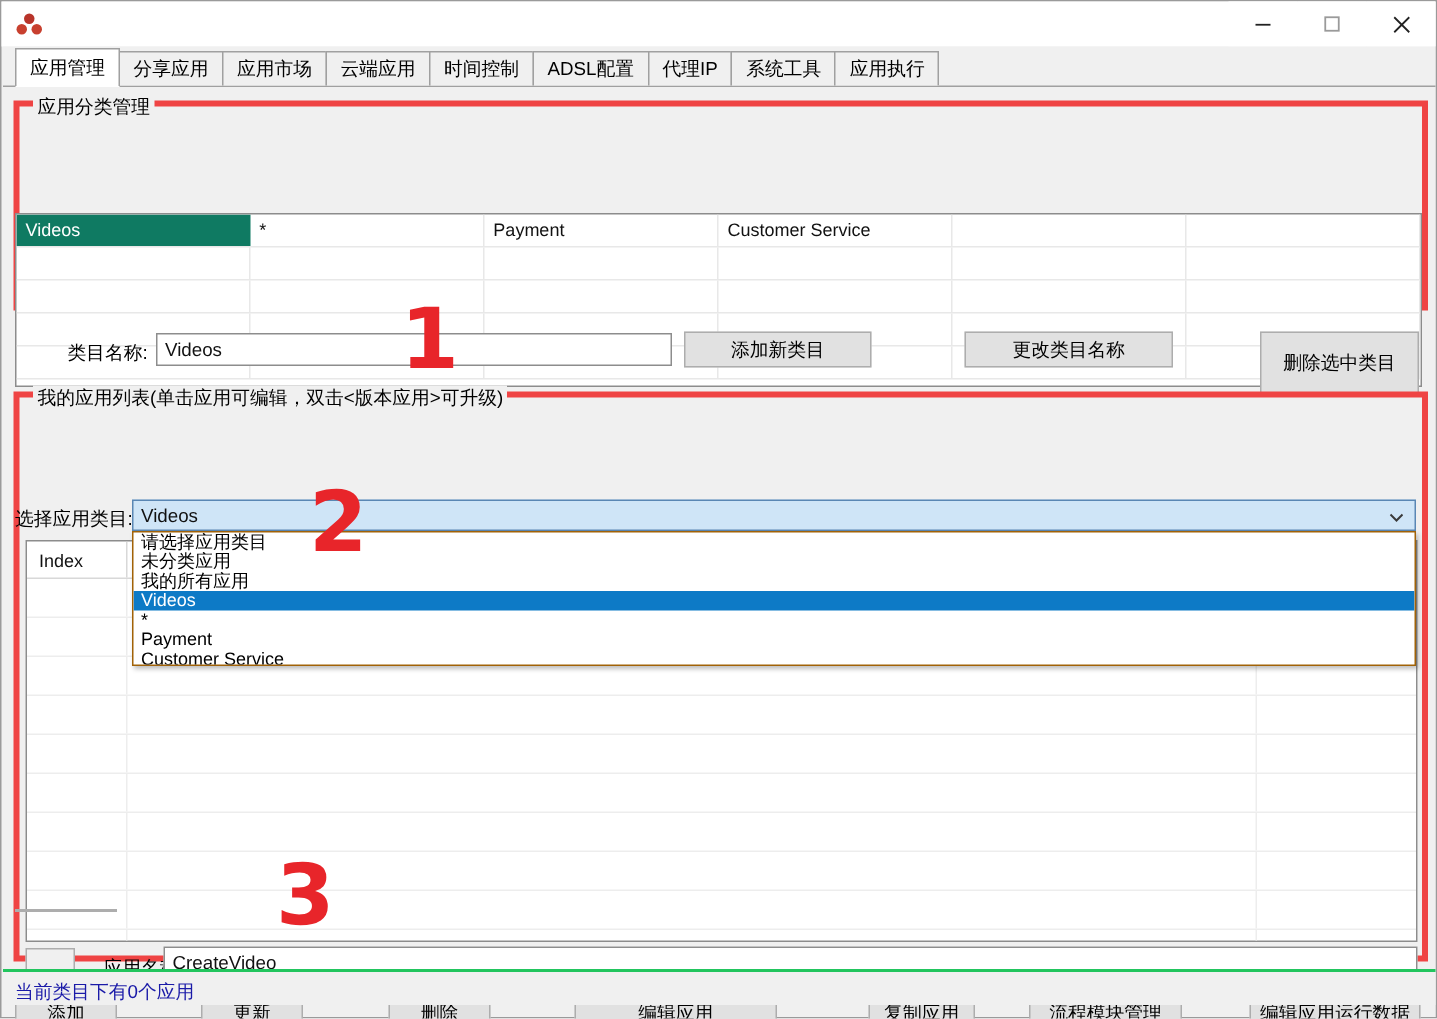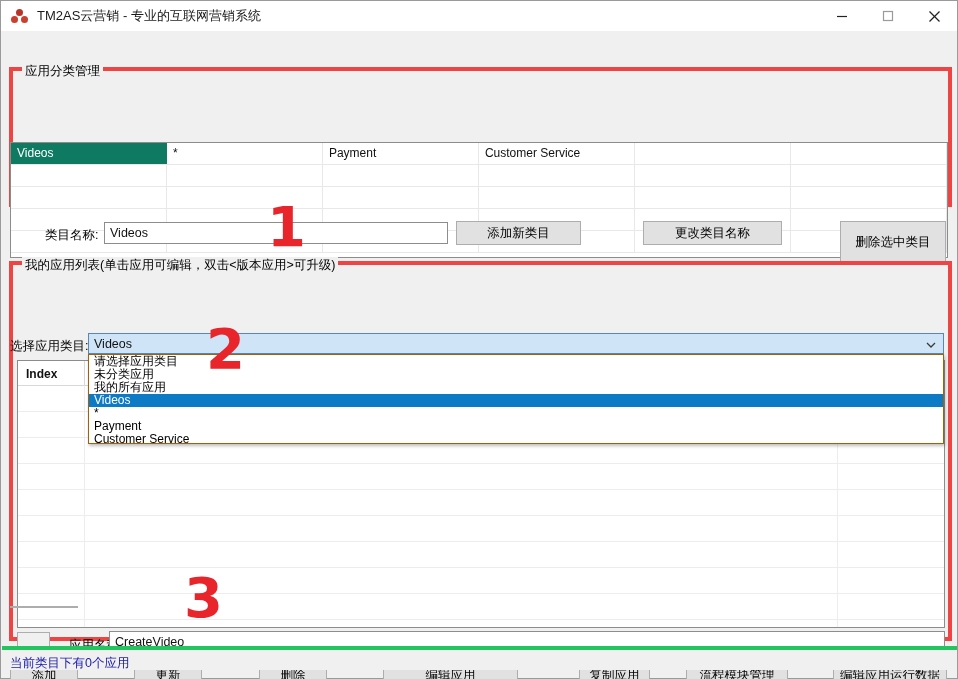--- a/index.html
+++ b/index.html
@@ -282,41 +282,41 @@
   .ag-row {
     display: flex;
     height: 26px;
     border-bottom: 1px solid #ededed;
     box-sizing: border-box;
   }
   .ag-cell {
     box-sizing: border-box;
     border-right: 1px solid #ededed;
   }
-  .agc0 { width: 68px; font-weight: bold; }
+  .agc0 { width: 68px; }
   .agc1 { width: 767px; }
   .agc2 { width: 108px; border-right: none; }
 
   
   #small-box {
     position: absolute;
     left: 15px; top: 574px;
     width: 33px; height: 19px;
     background: #f0f0f0;
     border: 1px solid #adadad;
     box-sizing: border-box;
   }
 
   
   #statusbar {
     position: absolute;
     left: 1px; top: 645px;
     width: 955px; height: 24px;
     background: #f0f0f0;
-    border-top: 4px solid #22c55e;
+    border-top: 2px solid #22c55e;
     box-sizing: border-box;
   }
   #status-text {
     position: absolute;
     left: 8px; top: 5px;
     font-size: 12.5px;
     color: #1a1aa8;
     white-space: nowrap;
   }
 
@@ -339,41 +339,51 @@
 <body>
 
 <div id="window">
 
   <div id="titlebar">
     <div id="app-icon">
       <i class="top"></i>
         <i class="left"></i>
         <i class="right"></i>
     </div>
-    <div id="title-text">TM2AS云营销 - 专业的互联网营销系统</div>
     <div class="win-btns">
       <div class="win-btn">
         <svg width="12" height="12" viewBox="0 0 12 12">
             <line x1="1" y1="6.5" x2="11" y2="6.5" stroke="#222" stroke-width="1.2"></line>
           </svg>
       </div>
       <div class="win-btn">
         <svg width="12" height="12" viewBox="0 0 12 12">
             <rect x="1.5" y="1.5" width="9" height="9" fill="none" stroke="#9a9a9a" stroke-width="1.2"></rect>
           </svg>
       </div>
       <div class="win-btn">
         <svg width="13" height="13" viewBox="0 0 13 13">
             <line x1="1.5" y1="1.5" x2="11.5" y2="11.5" stroke="#222" stroke-width="1.2"></line>
             <line x1="11.5" y1="1.5" x2="1.5" y2="11.5" stroke="#222" stroke-width="1.2"></line>
           </svg>
       </div>
     </div>
   </div>
 
+  <div id="tabstrip">
+    <div class="tab active">应用管理</div>
+    <div class="tab">分享应用</div>
+    <div class="tab">应用市场</div>
+    <div class="tab">云端应用</div>
+    <div class="tab">时间控制</div>
+    <div class="tab">ADSL配置</div>
+    <div class="tab">代理IP</div>
+    <div class="tab">系统工具</div>
+    <div class="tab">应用执行</div>
+  </div>
 
   <div id="page">
 
     <div class="groupbox" id="cat-group">
       <span class="group-title">应用分类管理</span>
     </div>
 
     <div id="cat-grid">
       <div class="cat-row">
         <div class="cat-cell cw0 selected">Videos</div>

